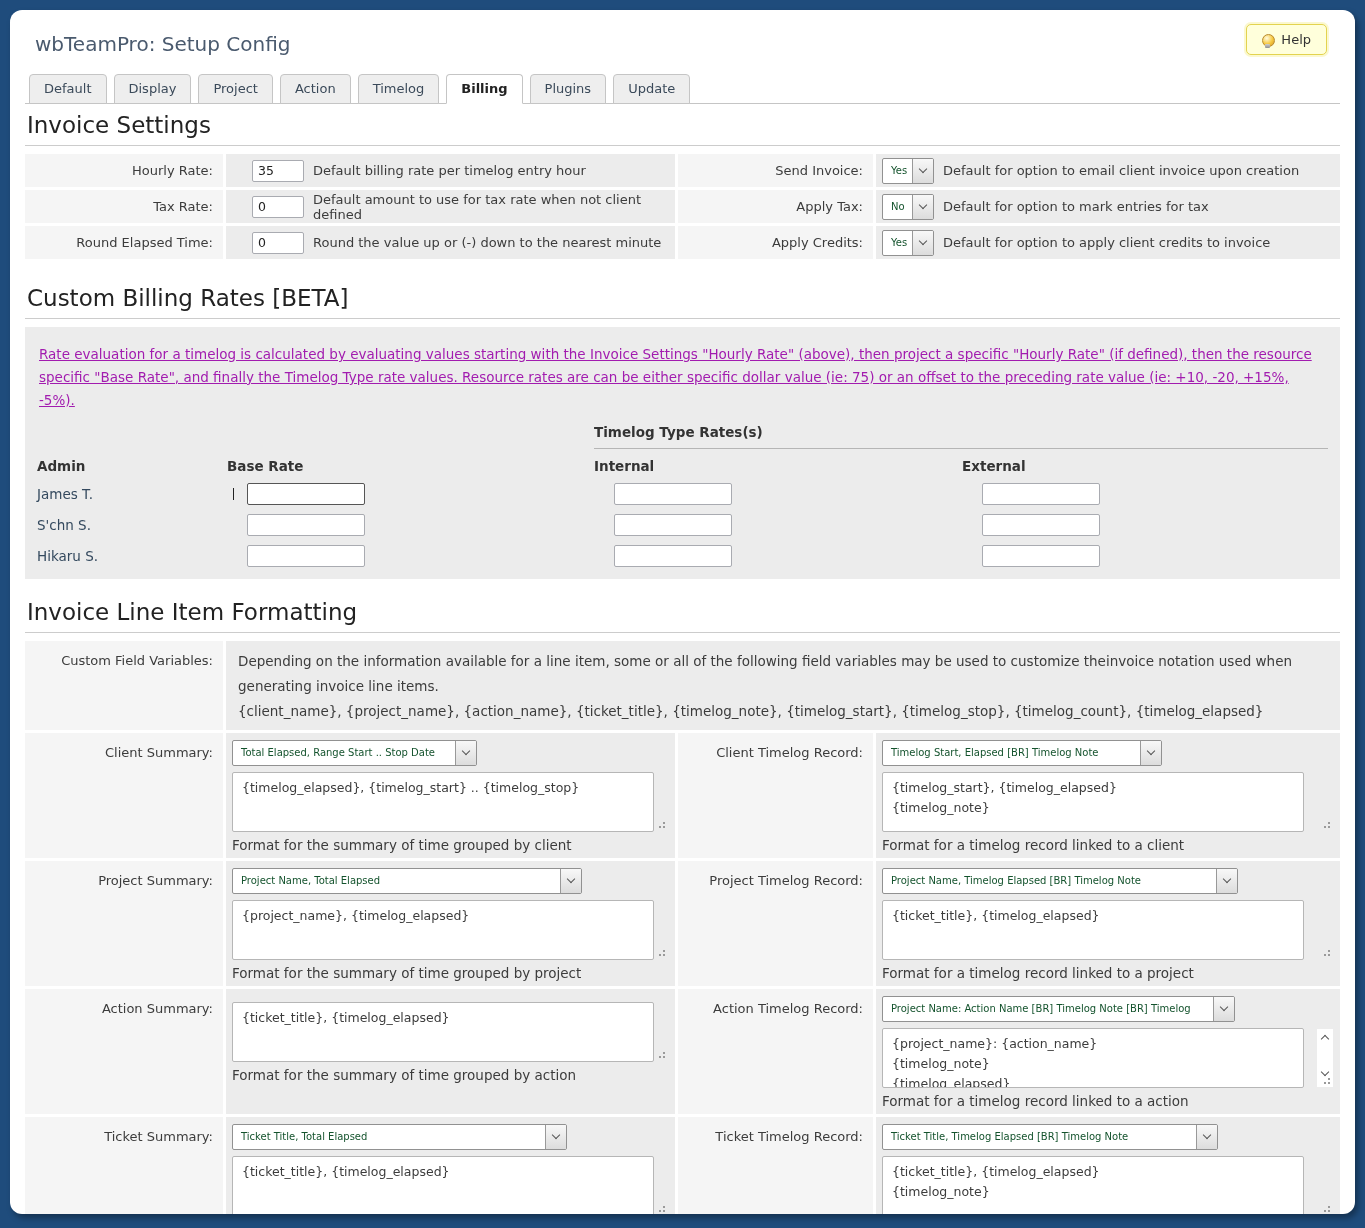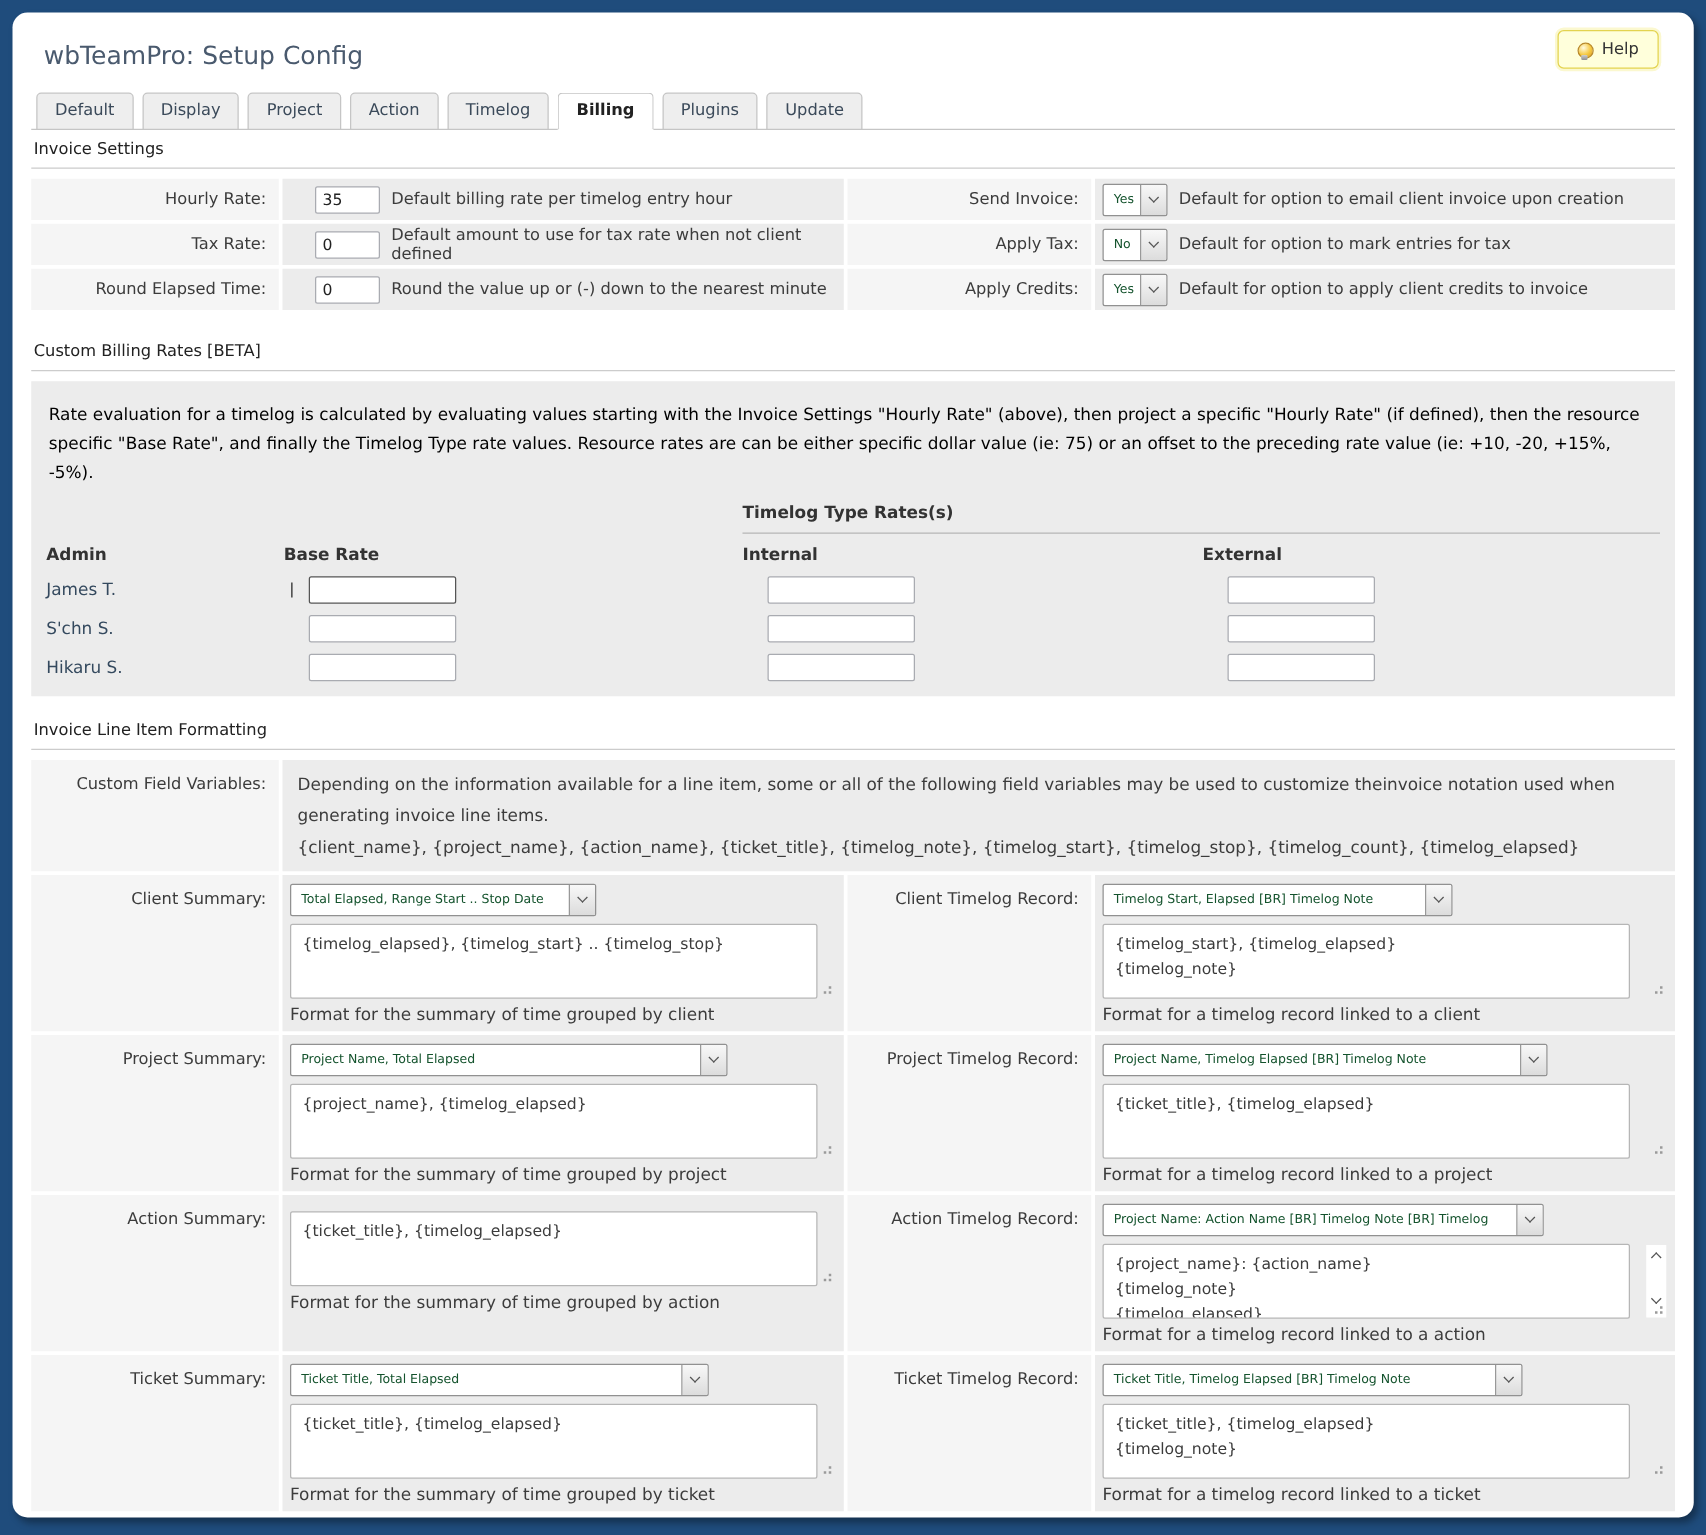--- a/index.html
+++ b/index.html
@@ -33,21 +33,21 @@
   
   .tabs { display:flex; gap:7px; margin:14px 0 0; padding:0 4px; border-bottom:1px solid #c5c5c5; }
   .tab {
     border:1px solid #c5c5c5; border-bottom:1px solid #c5c5c5;
     border-radius:4px 4px 0 0; background:#eeeeee;
     padding:6px 14px 7px; font-size:13px; color:#3b4a5a;
     margin-bottom:-1px; cursor:pointer; white-space:nowrap;
   }
   .tab.active { background:#ffffff; border-bottom-color:#ffffff; font-weight:bold; color:#222; }
   
-  .section-h { font-size:13px; color:#222; padding:4px 2px 7px; border-bottom:1px solid #ccc; }
+  .section-h { font-size:23px; color:#222; padding:4px 2px 7px; border-bottom:1px solid #ccc; }
   .mt1{ margin-top:4px; } .mt2{ margin-top:22px; } .mt3{ margin-top:16px; }
   
   .grid4 { display:grid; grid-template-columns:198px 449px 195px 1fr; gap:3px; margin-top:8px; background:#fff; }
   .cell-lbl { background:#f5f5f5; display:flex; align-items:center; justify-content:flex-end;
     padding-right:10px; font-size:13px; color:#3c3c3c; min-height:33px; }
   .cell-ctt { background:#ececec; display:flex; align-items:center; gap:9px;
     padding-left:6px; font-size:13px; color:#3c3c3c; min-height:33px; }
   input.txt {
     height:22px; border:1px solid #a9abb1; border-radius:2px; background:#fff;
     font:12.5px "DejaVu Sans","Liberation Sans",sans-serif; color:#222; padding:2px 5px;margin-left:20px;
@@ -62,21 +62,21 @@
     border:1px solid #919191; border-radius:2px; cursor:pointer; overflow:hidden; }
   .sel .val { display:flex; align-items:center; padding:0 8px; font-size:10px; color:#14532d;
     white-space:nowrap; overflow:hidden; flex:1; }
   .sel .arr { width:21px; border-left:1px solid #999; background:linear-gradient(#f8f8f8,#dcdcdc);
     display:flex; align-items:center; justify-content:center; flex:none; }
   .chev { width:6px; height:6px; border-right:1.5px solid #555; border-bottom:1.5px solid #555;
     transform:rotate(45deg); margin-top:-3px; }
   .chev.up { transform:rotate(225deg); margin-top:3px; }
   
   .beta-panel { background:#ececec; margin-top:8px; padding:10px 10px 12px; }
-  .beta-desc { font-size:13.5px; color:#000000; line-height:1.7; padding:6px 4px 12px; }
+  .beta-desc { font-size:13.5px; color:#a21caf; line-height:1.7; padding:6px 4px 12px;text-decoration:underline; }
   .rates-grid { display:grid; grid-template-columns:190px 367px 368px 1fr; row-gap:9px;
     align-items:center; padding:0 2px; }
   .rates-spacer { grid-column:1/3; }
   .rates-group-h { grid-column:3/5; font-size:13.5px; font-weight:bold; color:#333;
     padding-bottom:8px; border-bottom:1px solid #b5b5b5; }
   .rates-col-h { font-size:13.5px; font-weight:bold; color:#333; }
   .rates-name { font-size:13.5px; color:#34495e; }
   
   .fmt-lbl { background:#f5f5f5; display:flex; justify-content:flex-end; align-items:flex-start;
     padding:12px 10px 0 0; font-size:13px; color:#3c3c3c; }

